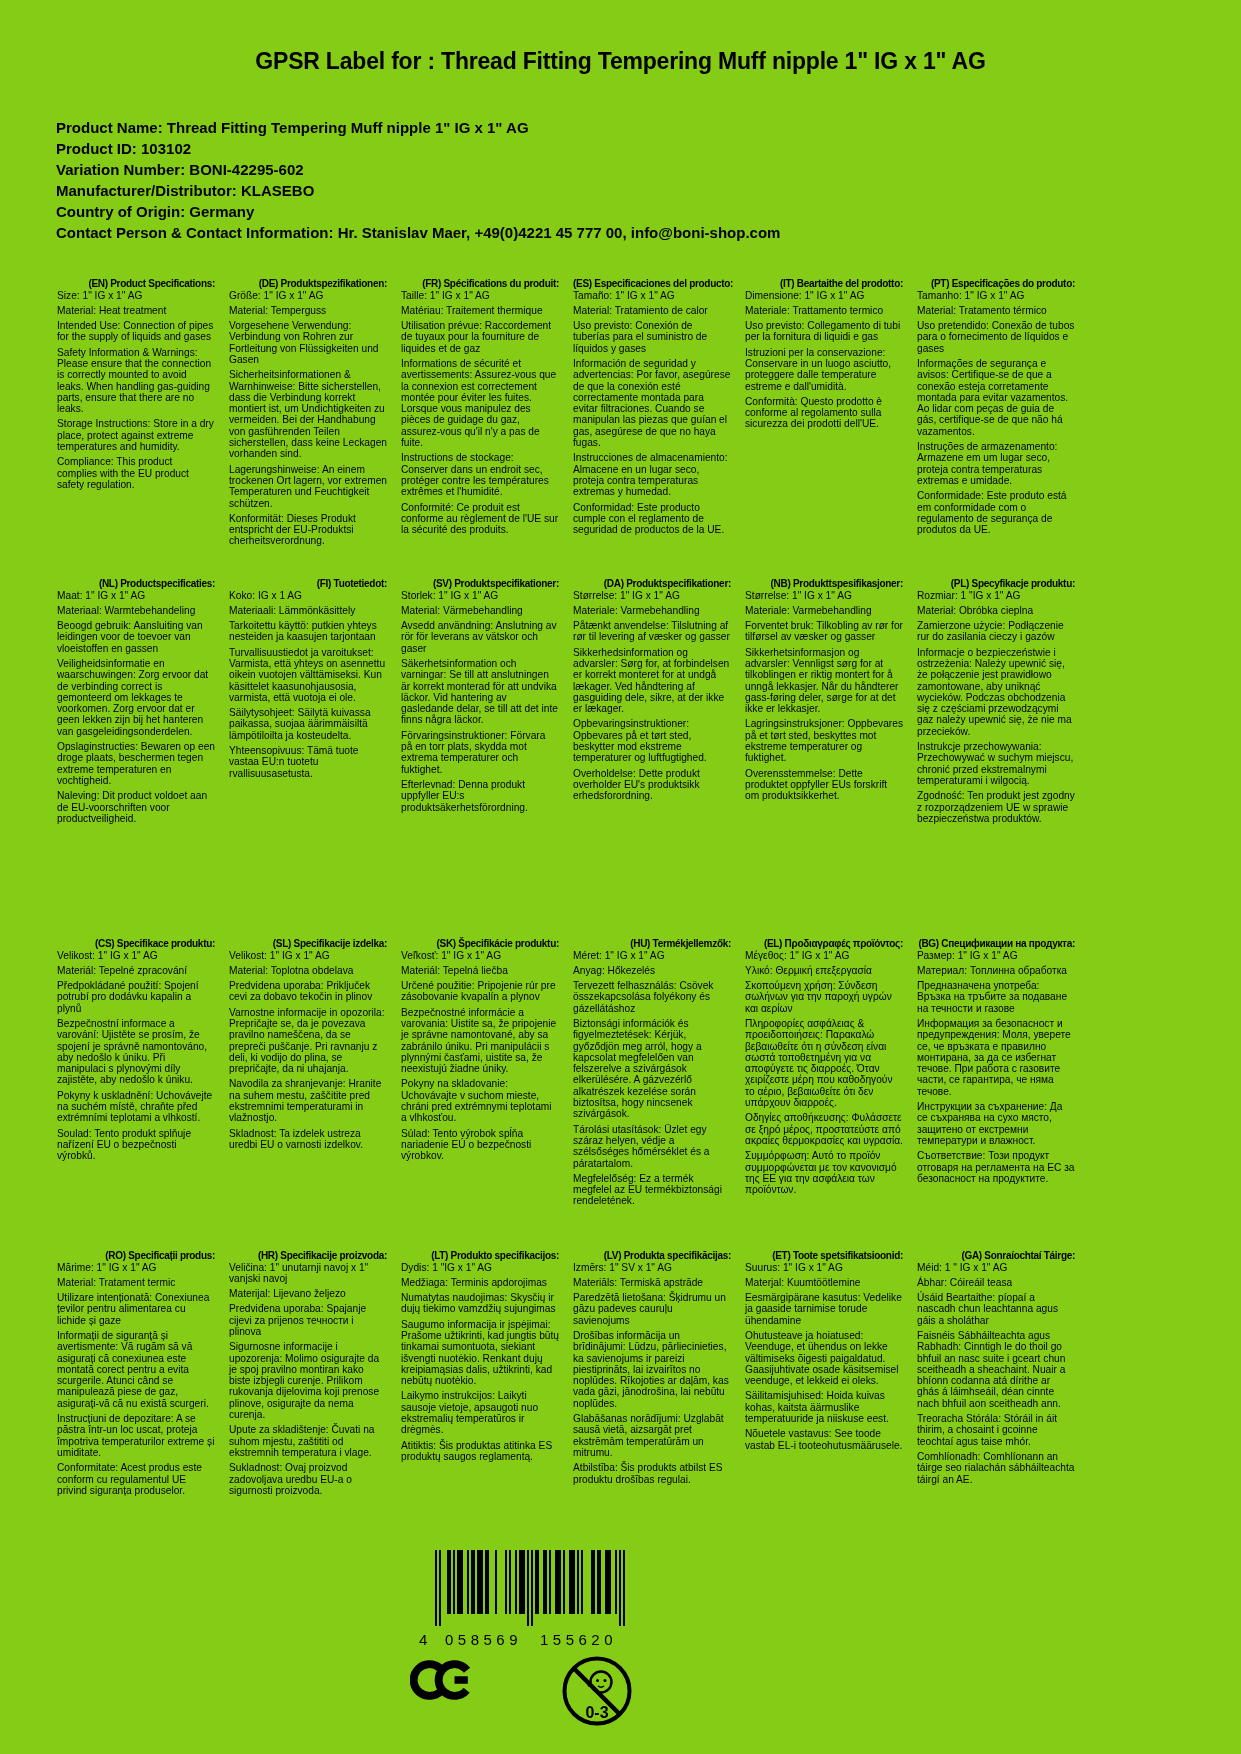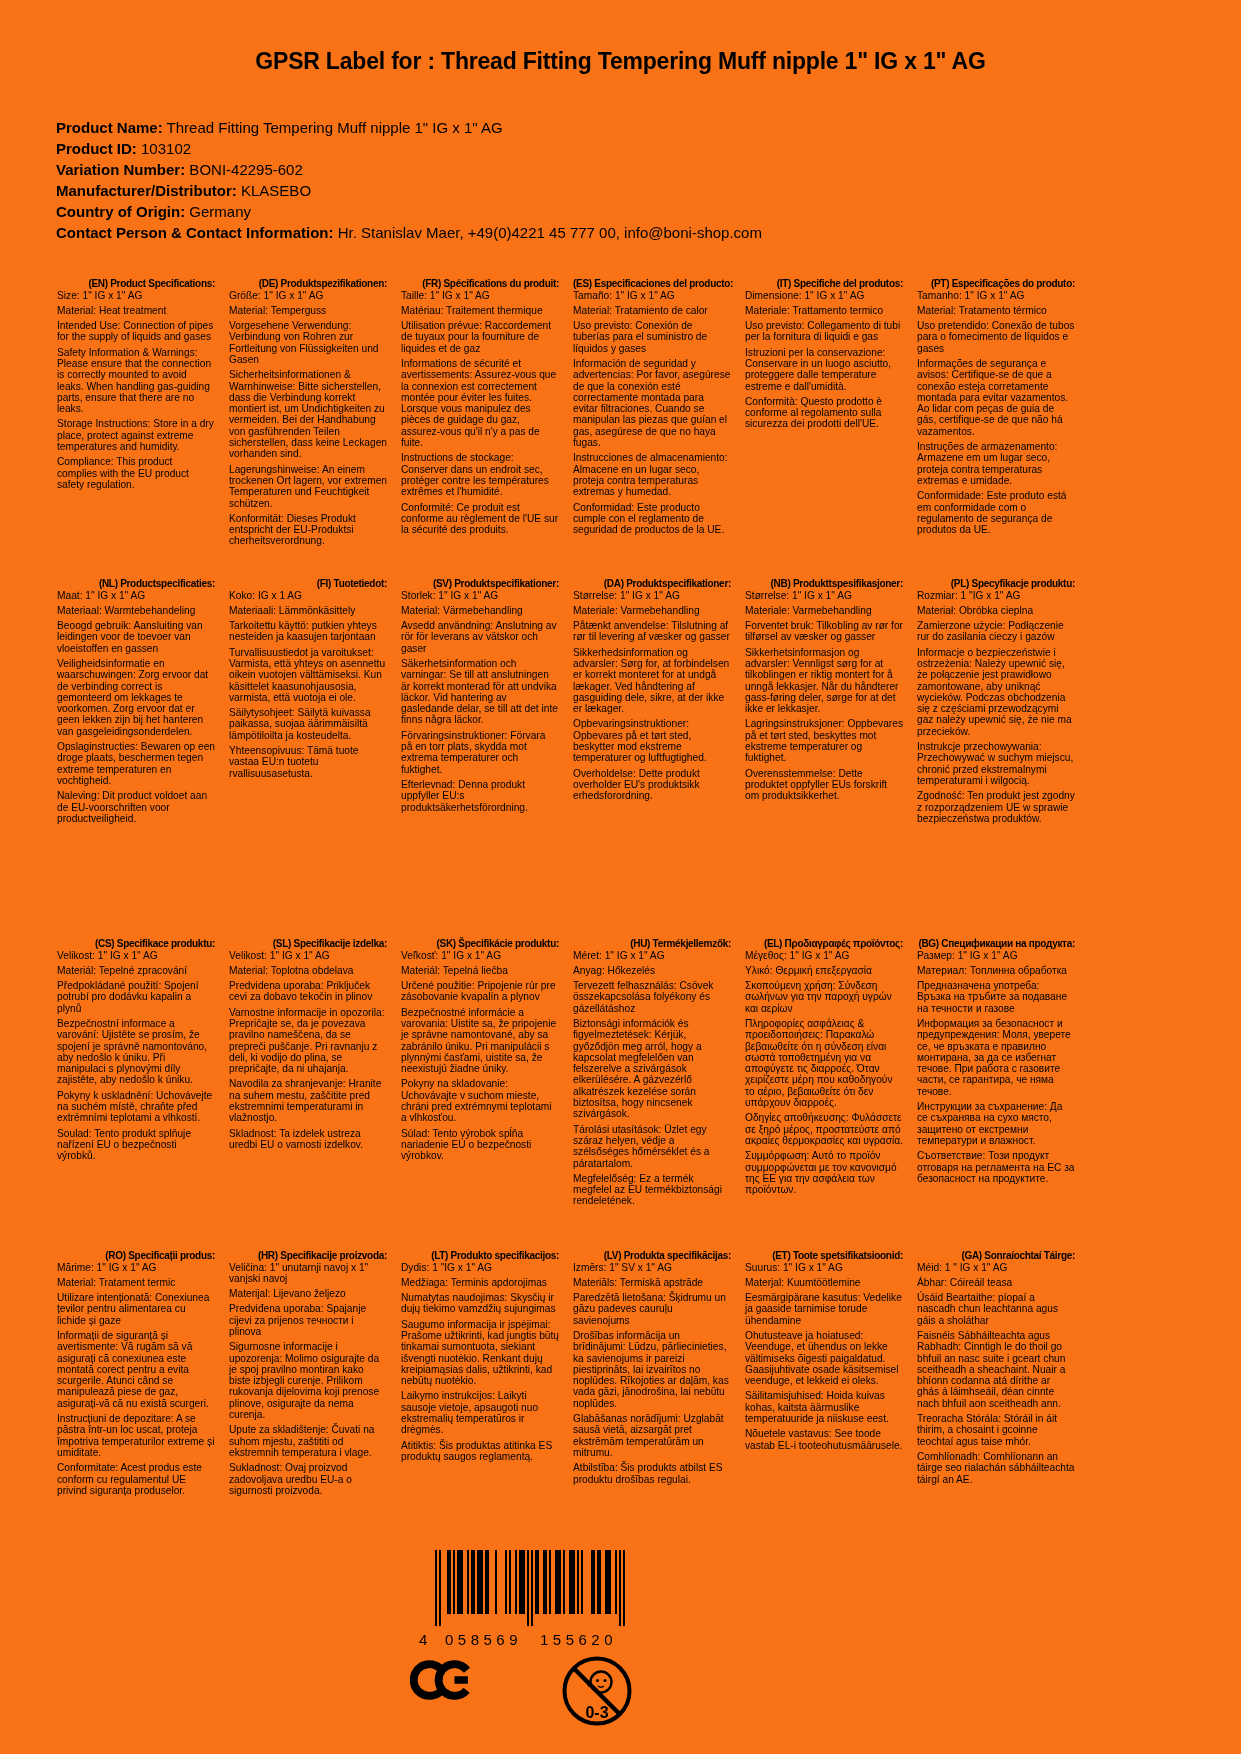--- a/index.html
+++ b/index.html
@@ -1,28 +1,28 @@
 <!DOCTYPE html>
 <html><head>
 <meta charset="utf-8">
 <style>
   html,body{margin:0;padding:0}
   body{
     width:1241px;height:1754px;background:#fff;color:#000;
     font-family:"Liberation Sans",sans-serif;position:relative;overflow:hidden;
   }
-  .page{position:absolute;inset:0;background:#f97316}
+  .page{position:absolute;inset:0;background:#84cc16}
   .title{
     position:absolute;top:48px;left:0;width:100%;text-align:center;
     font-size:23px;font-weight:700;letter-spacing:-0.2px;margin:0;
   }
   .product-info{position:absolute;top:117px;left:56px;font-size:15px}
   .pi-row{line-height:21px;white-space:nowrap}
   .pi-label{font-weight:700}
-  .pi-value{font-weight:400}
+  .pi-value{font-weight:700}
   .spec-row{
     position:absolute;left:57px;display:grid;
     grid-template-columns:repeat(6,158px);column-gap:14px;
   }
   #spec-row-1{top:278px}
   #spec-row-2{top:578px}
   #spec-row-3{top:938px}
   #spec-row-4{top:1250px}
   .spec-cell{font-size:10.2px;line-height:11.3px}
   .spec-heading{
@@ -93,21 +93,21 @@
       <div class="spec-cell">
         <div class="spec-heading">(ES) Especificaciones del producto:</div>
         <p class="spec-par first">Tamaño: 1" IG x 1" AG</p>
         <p class="spec-par">Material: Tratamiento de calor</p>
         <p class="spec-par">Uso previsto: Conexión de tuberías para el suministro de líquidos y gases</p>
         <p class="spec-par">Información de seguridad y advertencias: Por favor, asegúrese de que la conexión esté correctamente montada para evitar filtraciones. Cuando se manipulan las piezas que guían el gas, asegúrese de que no haya fugas.</p>
         <p class="spec-par">Instrucciones de almacenamiento: Almacene en un lugar seco, proteja contra temperaturas extremas y humedad.</p>
         <p class="spec-par">Conformidad: Este producto cumple con el reglamento de seguridad de productos de la UE.</p>
       </div>
       <div class="spec-cell">
-        <div class="spec-heading">(IT) Specifiche del produtos:</div>
+        <div class="spec-heading">(IT) Beartaithe del prodotto:</div>
         <p class="spec-par first">Dimensione: 1" IG x 1" AG</p>
         <p class="spec-par">Materiale: Trattamento termico</p>
         <p class="spec-par">Uso previsto: Collegamento di tubi per la fornitura di liquidi e gas</p>
         <p class="spec-par">Istruzioni per la conservazione: Conservare in un luogo asciutto, proteggere dalle temperature estreme e dall'umidità.</p>
         <p class="spec-par">Conformità: Questo prodotto è conforme al regolamento sulla sicurezza dei prodotti dell'UE.</p>
       </div>
       <div class="spec-cell">
         <div class="spec-heading">(PT) Especificações do produto:</div>
         <p class="spec-par first">Tamanho: 1" IG x 1" AG</p>
         <p class="spec-par">Material: Tratamento térmico</p>

